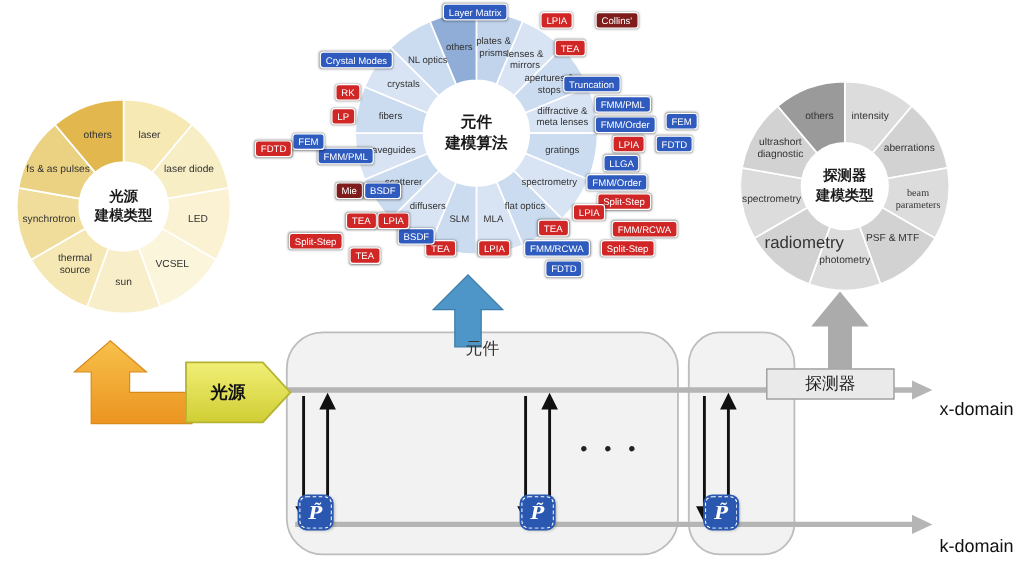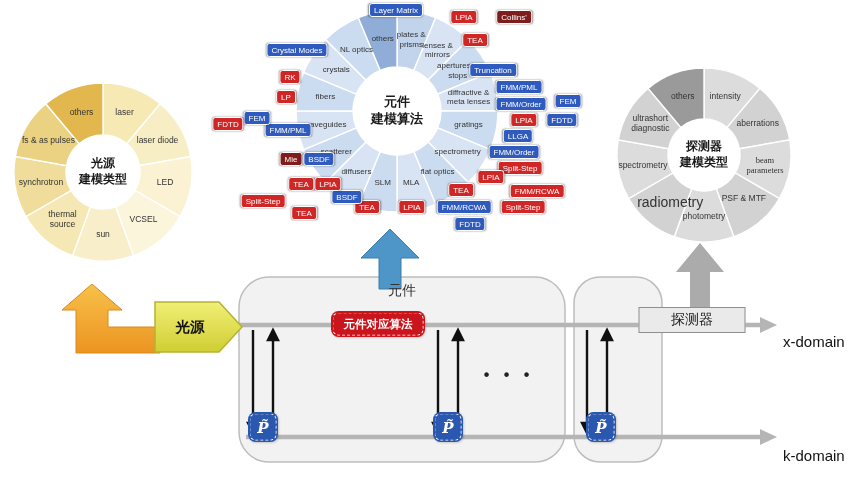--- a/index.html
+++ b/index.html
@@ -197,21 +197,20 @@
       <div class="algo-tag" style="left: 228px; top: 124px; background: rgb(208, 38, 38);">FDTD</div>
       <div class="algo-tag" style="left: 286px; top: 97px; background: rgb(208, 38, 38);">LP</div>
       <div class="algo-tag" style="left: 290px; top: 77px; background: rgb(208, 38, 38);">RK</div>
       <div class="algo-tag" style="left: 297px; top: 50px; background: rgb(47, 91, 191);">Crystal Modes</div>
     </div>
 
   <div class="cpos comp-label" style="left:402px;top:291px;">元件</div>
 
   <div class="cpos det-box" style="left:692px;top:320px;">探测器</div>
 
-  <div class="cpos red-badge" style="left:378px;top:324px;">元件对应算法</div>
 
   <div class="cpos p-badge" style="left:263px;top:427px;">P̃</div>
   <div class="cpos p-badge" style="left:448px;top:427px;">P̃</div>
   <div class="cpos p-badge" style="left:601px;top:427px;">P̃</div>
 
   <div class="cpos dots" style="left:509px;top:375px;">• • •</div>
 
   <div class="axis-label" style="left:783px;top:333px;">x-domain</div>
   <div class="axis-label" style="left:783px;top:447px;">k-domain</div>
 

